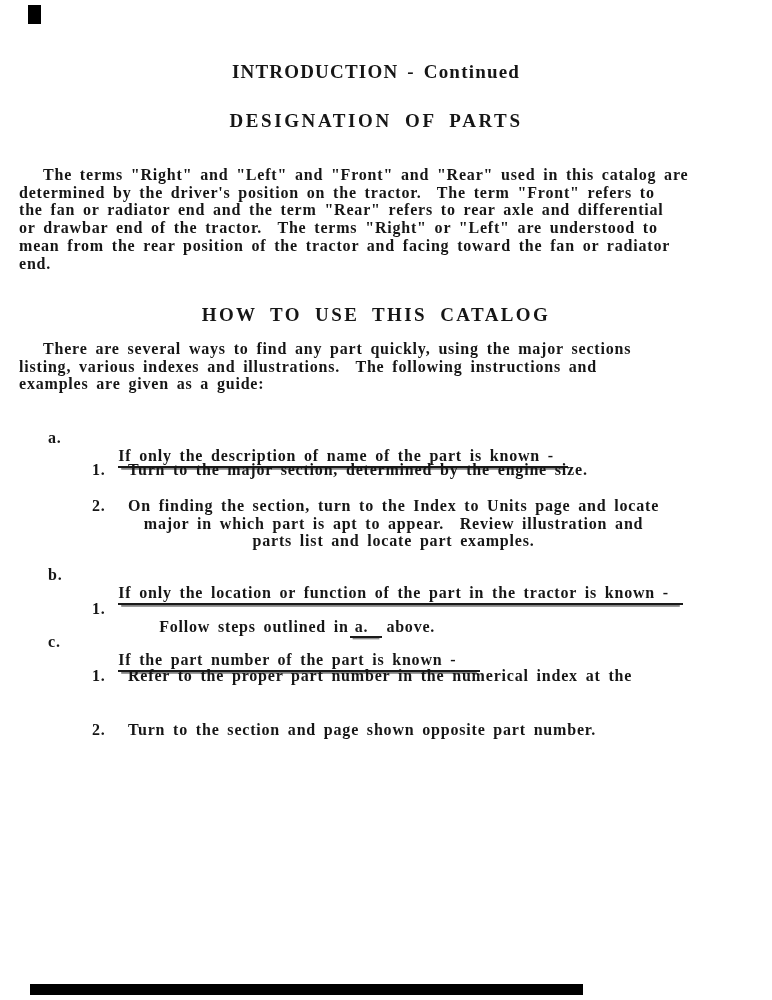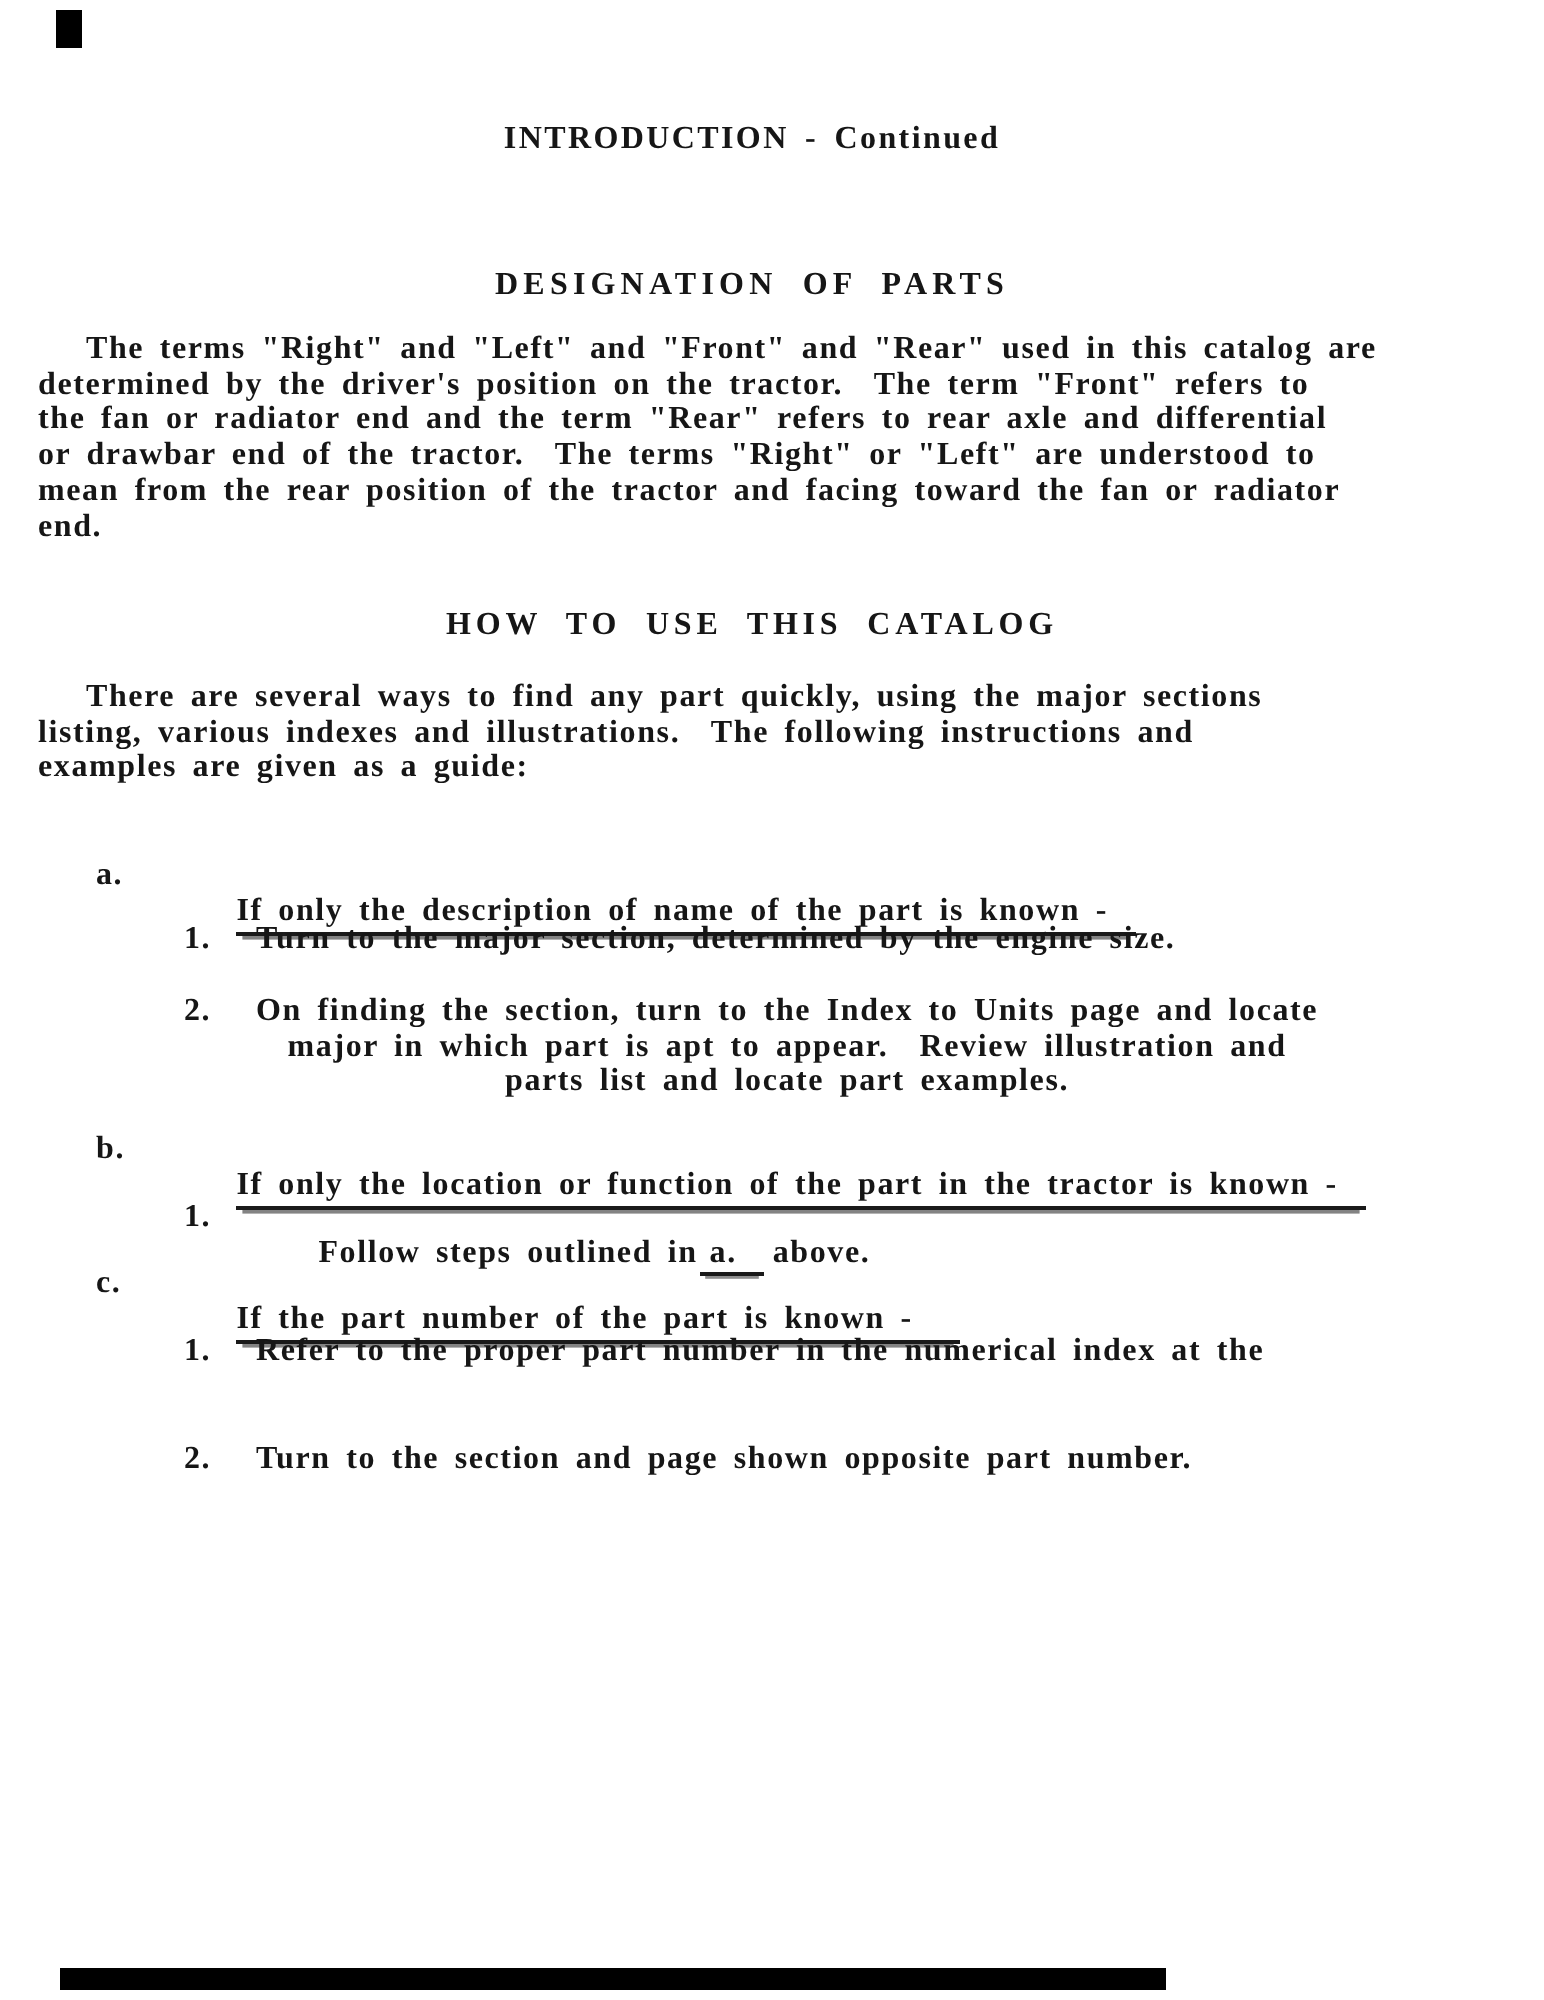--- a/index.html
+++ b/index.html
@@ -7,23 +7,23 @@
     position:relative;
     width:772px;height:1000px;
     margin:0 auto;
     background:#ffffff;
     overflow:hidden;
     font-family:"Liberation Serif","DejaVu Serif",serif;
     font-weight:bold;
     color:#161616;
     -webkit-font-smoothing:antialiased;
   }
-  .h{position:absolute;left:0;width:752px;text-align:center;font-size:16px;white-space:pre;}
+  .h{position:absolute;left:0;width:752px;text-align:center;font-size:19px;white-space:pre;}
   .h1{top:61px;letter-spacing:1.2px;word-spacing:3px;}
-  .h2{top:110px;letter-spacing:2.6px;word-spacing:6px;margin-top:24px;}
+  .h2{top:110px;letter-spacing:2.6px;word-spacing:6px;}
   .h3{top:304px;letter-spacing:2.4px;word-spacing:6px;}
   .body-text{
     font-size:16px;
     letter-spacing:0.8px;
     word-spacing:3px;
     line-height:17.7px;
     white-space:pre;
   }
   .para{position:absolute;left:19px;}
   .para > div{white-space:pre;}

